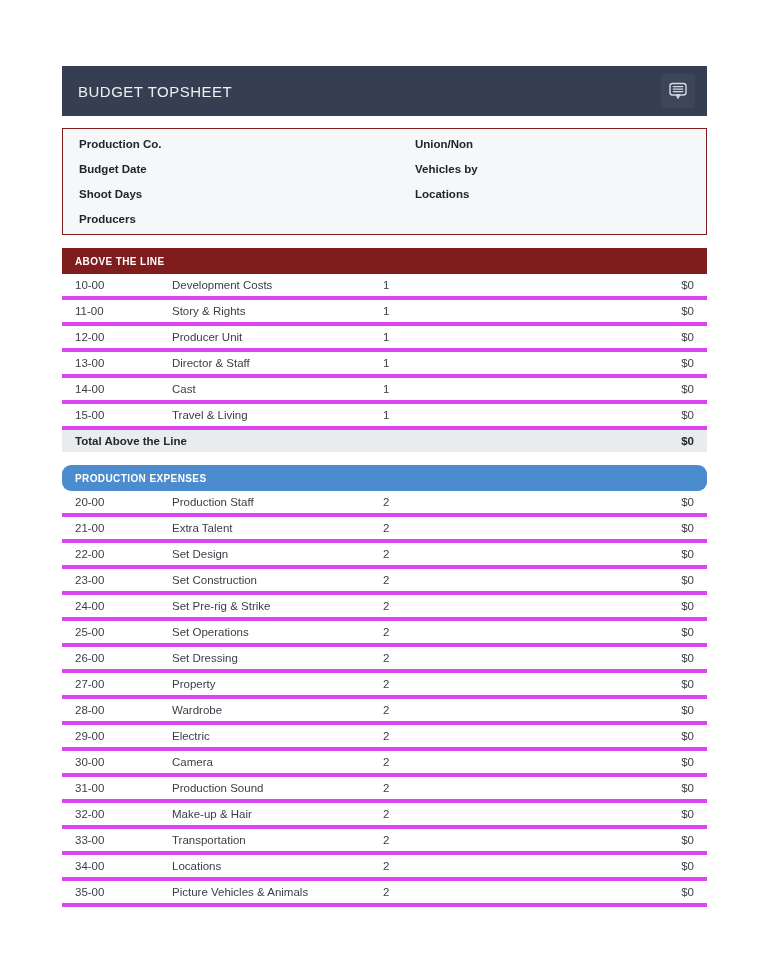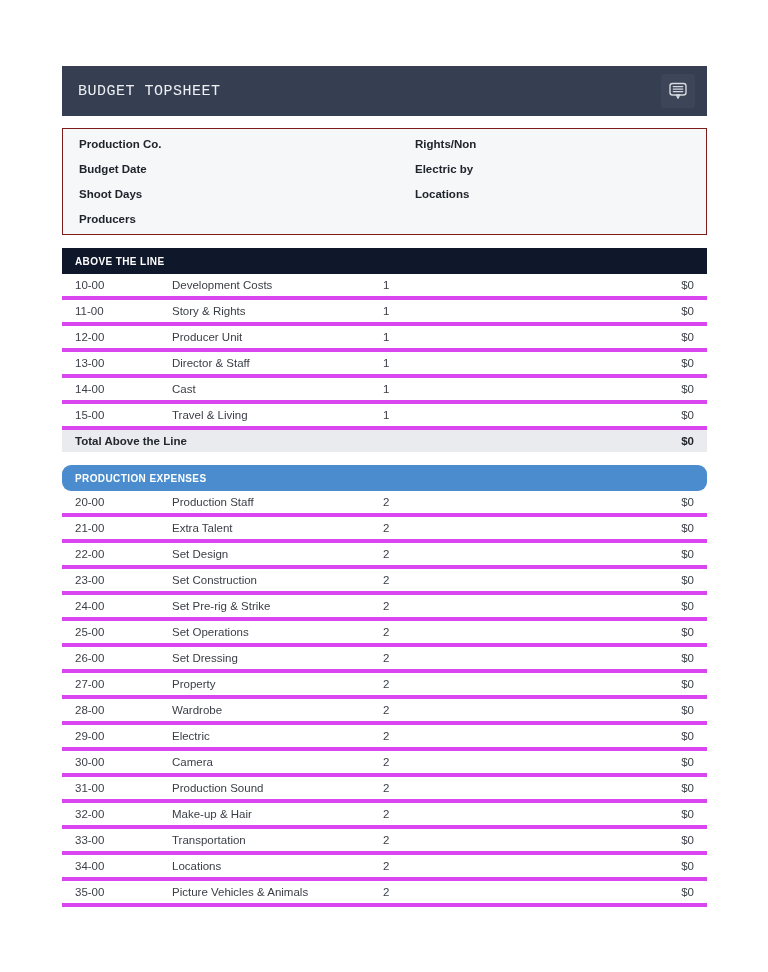--- a/index.html
+++ b/index.html
@@ -6,21 +6,20 @@
   html, body { width: 768px; height: 972px; background: #ffffff; overflow: hidden; }
   body { font-family: "Liberation Sans", "DejaVu Sans", sans-serif; }
 
   .page { position: absolute; left: 62px; top: 66px; width: 645px; }
 
   
   .titlebar {
     height: 50px; background: #363f52; color: #eef0f3;
     display: flex; align-items: center; justify-content: space-between;
     padding: 0 12px 0 16px;
-    font-family: Liberation Mono, monospace;
   }
   .titlebar .title { font-size: 15px; letter-spacing: 0.5px; font-weight: 400; }
   .icon-btn {
     background: rgba(255,255,255,0.04); border: none; cursor: pointer;
     width: 34px; height: 34px; display: flex; align-items: center; justify-content: center;
     border-radius: 3px;
   }
 
   
   .infobox {
@@ -72,28 +71,28 @@
         <path d="M10.4 16l1.6 3.2 1.6-3.2z"></path>
       </svg>
     </button>
   </div>
 
   <div class="infobox">
     <div class="info-label">Production Co.</div>
     <div class="info-label">Budget Date</div>
     <div class="info-label">Shoot Days</div>
     <div class="info-label">Producers</div>
-    <div class="info-label">Rights/Non</div>
-    <div class="info-label">Electric by</div>
+    <div class="info-label">Union/Non</div>
+    <div class="info-label">Vehicles by</div>
     <div class="info-label">Locations</div>
   </div>
 
   <div id="sections">
       <section>
-        <div class="section-bar" style="background: #0f172a;">
+        <div class="section-bar" style="background: #7f1d1d;">
           <span>ABOVE THE LINE</span>
         </div>
         <div class="budget-row">
           <span class="cell code">10-00</span>
           <span class="cell name">Development Costs</span>
           <span class="cell qty">1</span>
           <span class="cell amount">$0</span>
         </div>
         <div class="budget-row">
           <span class="cell code">11-00</span>

